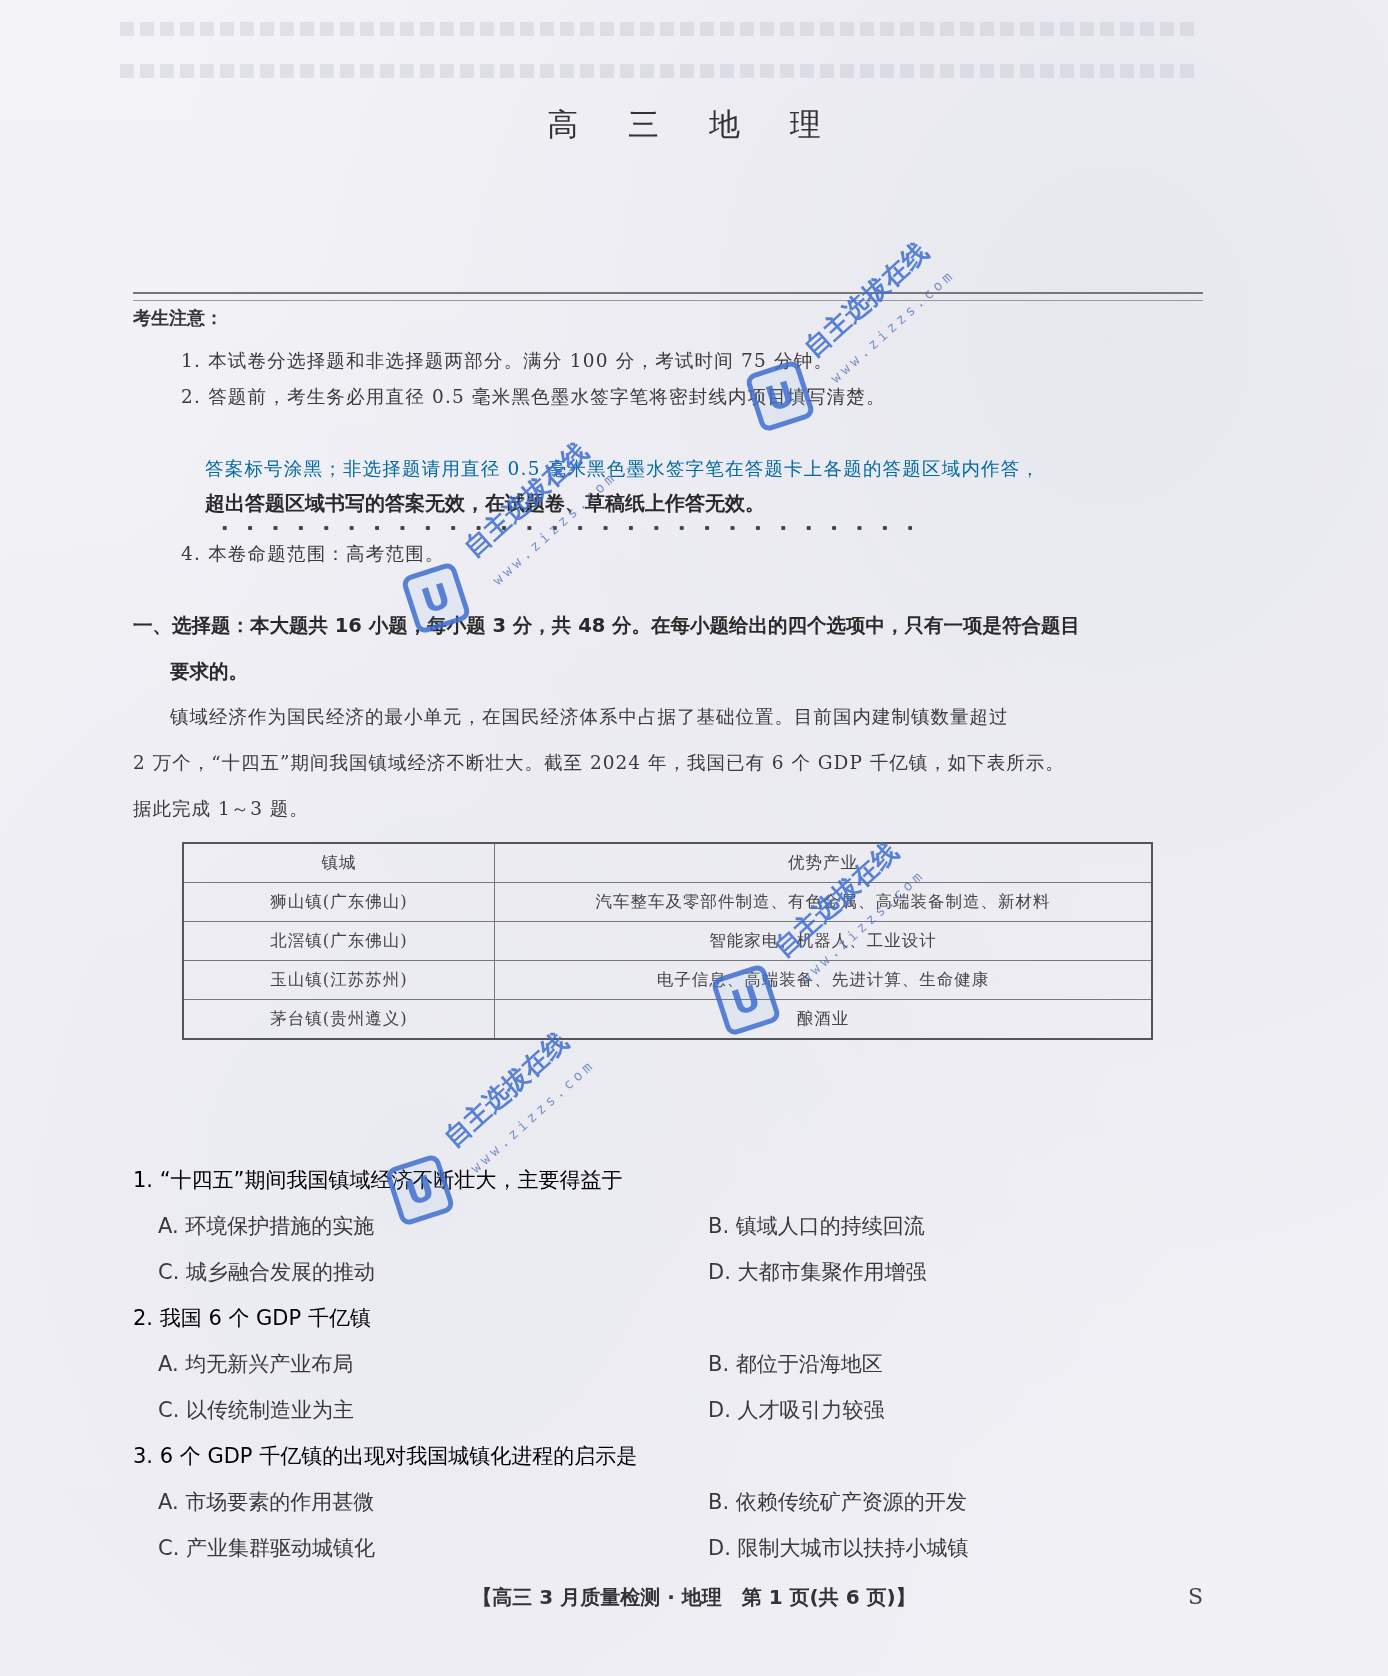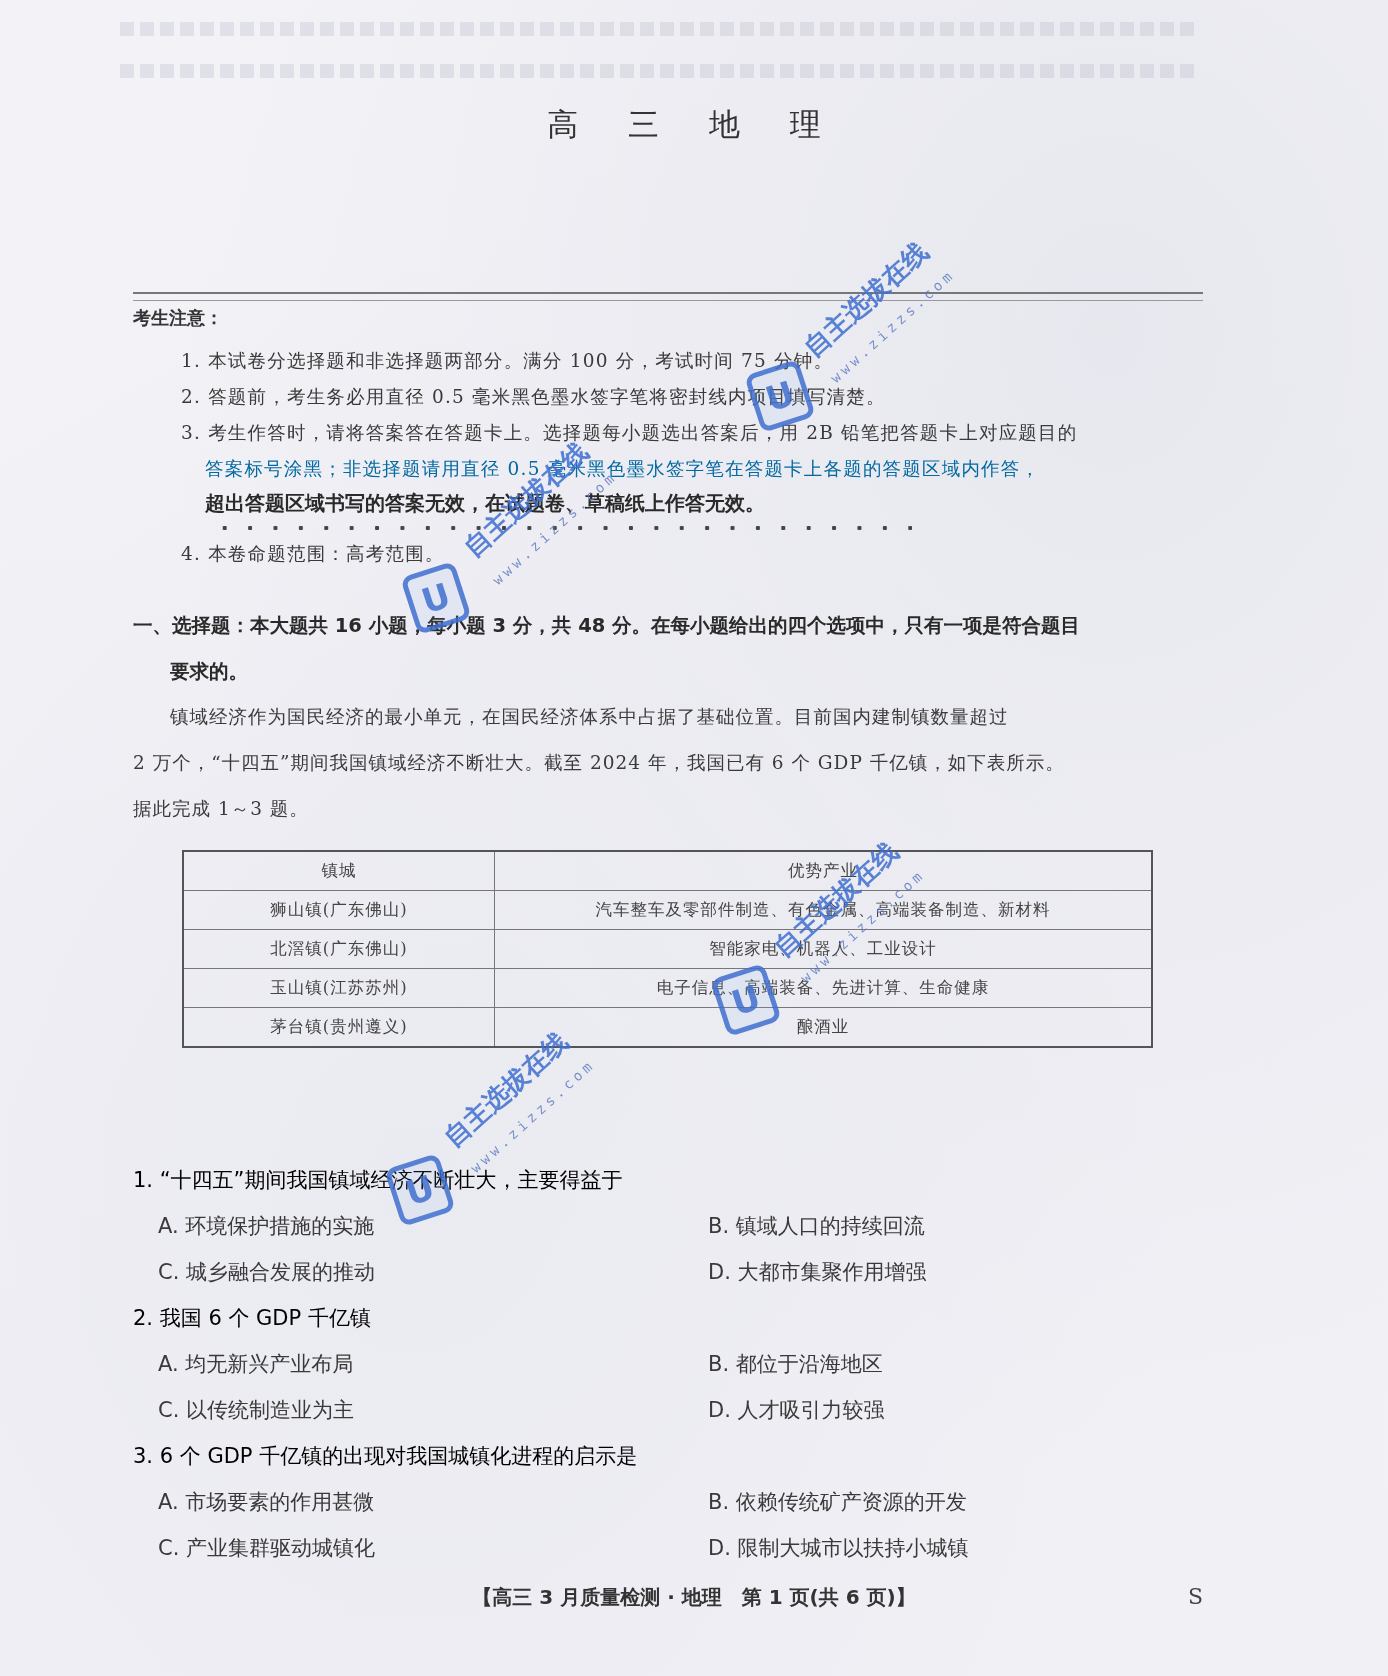--- a/index.html
+++ b/index.html
@@ -30,21 +30,20 @@
   .notice-cont { position: absolute; left: 205px; font-size: 18.5px; color: #0369a1; letter-spacing: 1.2px; white-space: nowrap; }
   .notice-bold { position: absolute; left: 205px; font-family: "DejaVu Sans", sans-serif; font-weight: bold; font-size: 20px; color: #2a2a2a; white-space: nowrap; }
   .dots { position: absolute; left: 212px; top: 525px; width: 700px; height: 6px;
     background: radial-gradient(circle, #444 2px, rgba(0,0,0,0) 2.5px) 0 0 / 25.4px 6px repeat-x; }
   .section-head { position: absolute; left: 133px; font-family: "DejaVu Sans", sans-serif; font-weight: bold; font-size: 19.5px; color: #2a2a2a; white-space: nowrap; }
   .para { position: absolute; font-size: 18.5px; color: #3a3a3a; white-space: nowrap; letter-spacing: 1px; }
   table.data {
     position: absolute; left: 182px; top: 842px; width: 971px;
     border-collapse: collapse; border: 2.5px solid #555; font-size: 16.5px; color: #444;
     letter-spacing: 1px;
-    margin-top: 8px;
   }
   table.data th, table.data td { border: 1.5px solid #777; height: 38px; text-align: center; font-weight: normal; padding: 0; }
   table.data th:first-child, table.data td:first-child { width: 310px; }
   .q { position: absolute; left: 133px; font-family: "DejaVu Sans", sans-serif; font-size: 21px; color: #000000; white-space: nowrap; }
   .opt { position: absolute; font-family: "DejaVu Sans", sans-serif; font-size: 21px; color: #3a3a3a; white-space: nowrap; }
   .footer { position: absolute; top: 1584px; left: 0; width: 1388px; text-align: center; font-family: "DejaVu Sans", sans-serif; font-weight: bold; font-size: 20px; color: #333; }
   .footer-mark { position: absolute; top: 1584px; left: 1188px; font-size: 22px; color: #444; }
   .wm { position: absolute; pointer-events: none; }
   .wm-badge { position: absolute; width: 46px; height: 50px; border: 5px solid #3f6fd0; border-radius: 10px;
     color: #3f6fd0; font-family: "DejaVu Sans", sans-serif; font-weight: bold; font-size: 34px;
@@ -63,21 +62,20 @@
   <div class="ghost-text" style="top:22px;"></div>
   <div class="ghost-text" style="top:64px;"></div>
 
   <div class="title">高 三 地 理</div>
 
   <div class="rule"></div>
 
   <div class="notice-heading">考生注意：</div>
   <div class="notice-item" style="top:348px;">1. 本试卷分选择题和非选择题两部分。满分 100 分，考试时间 75 分钟。</div>
   <div class="notice-item" style="top:384px;">2. 答题前，考生务必用直径 0.5 毫米黑色墨水签字笔将密封线内项目填写清楚。</div>
-  <div class="notice-item" style="top:420px;">3. 考生作答时，请将答案答在答题卡上。选择题每小题选出答案后，用 2B 铅笔把答题卡上对应题目的</div>
   <div class="notice-cont" style="top:456px;">答案标号涂黑；非选择题请用直径 0.5 毫米黑色墨水签字笔在答题卡上各题的答题区域内作答，</div>
   <div class="notice-bold" style="top:490px;">超出答题区域书写的答案无效，在试题卷、草稿纸上作答无效。</div>
   <div class="dots"></div>
   <div class="notice-item" style="top:541px;">4. 本卷命题范围：高考范围。</div>
 
   <div class="section-head" style="top:612px;">一、选择题：本大题共 16 小题，每小题 3 分，共 48 分。在每小题给出的四个选项中，只有一项是符合题目</div>
   <div class="section-head" style="left:170px; top:658px;">要求的。</div>
 
   <div class="para" style="left:170px; top:704px;">镇域经济作为国民经济的最小单元，在国民经济体系中占据了基础位置。目前国内建制镇数量超过</div>
   <div class="para" style="left:133px; top:750px;">2 万个，“十四五”期间我国镇域经济不断壮大。截至 2024 年，我国已有 6 个 GDP 千亿镇，如下表所示。</div>

